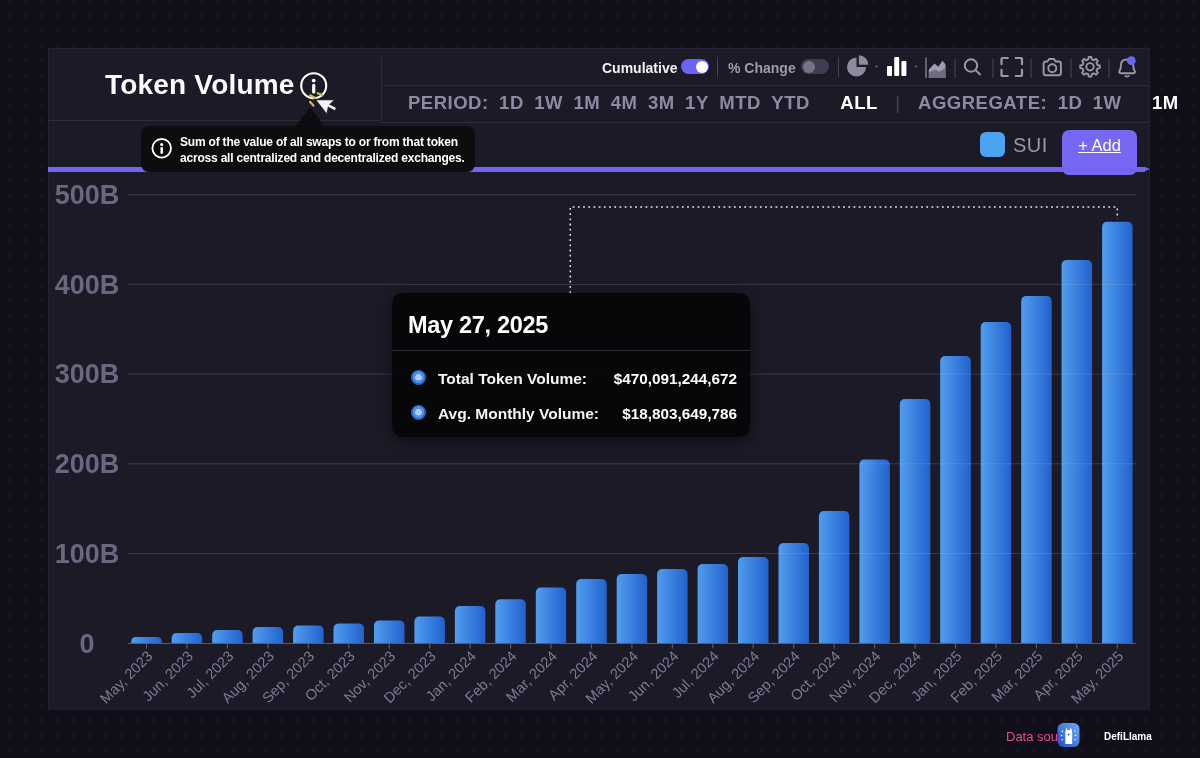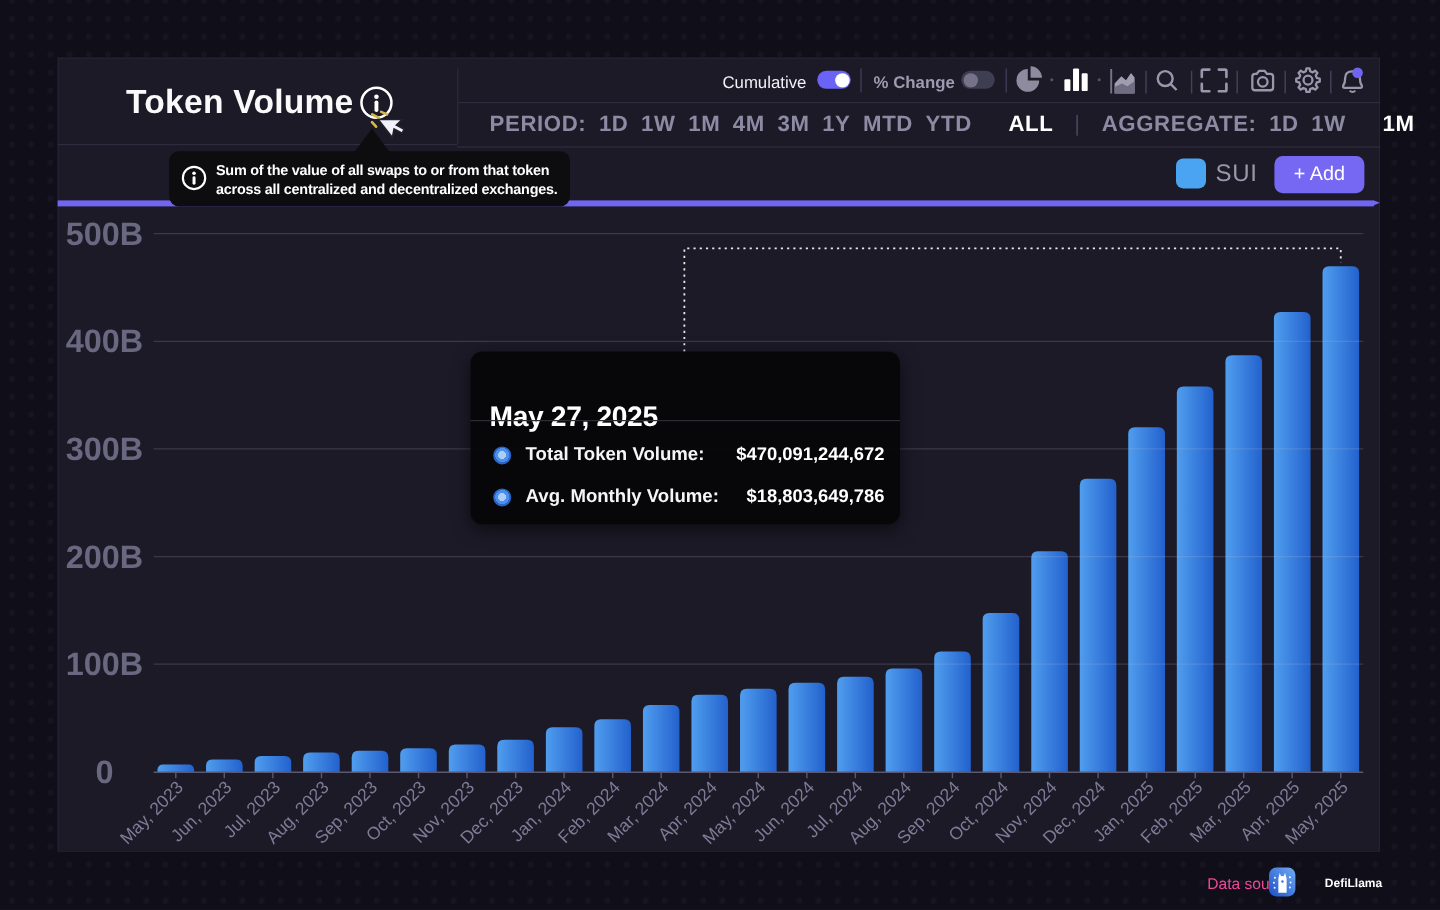--- a/index.html
+++ b/index.html
@@ -17,41 +17,41 @@
   position:absolute; left:48px; top:48px; width:1102px; height:662px;
   background:#1c1a27; border:1px solid #252333; border-bottom-color:#201e2c;
 }
 .hline { position:absolute; background:#2e2b3f; height:1px; }
 .vline { position:absolute; background:#2e2b3f; width:1px; }
 #title { left:105px; top:69px; font-size:28px; font-weight:700; color:#fafafa; letter-spacing:0.2px; }
 .ptxt { font-size:18.5px; font-weight:700; color:#8d8aa3; letter-spacing:0.5px; }
 #prow { left:408px; top:92px; display:flex; gap:10.5px; align-items:baseline;justify-content:center; }
 #prow .on { color:#ffffff;margin-left:20px; }
 .pdiv { color:#44415c; font-weight:400; padding:0 7px; }
-#cumu { left:602px; top:60px; font-size:14px; font-weight:400; color:#f2f2f5; }
+#cumu { left:602px; top:60px; font-size:14px; font-weight:700; color:#f2f2f5; }
 #pchg { left:728px; top:60px; font-size:14px; font-weight:600; color:#9d9bb0; }
 .toggle { position:absolute; width:28px; height:15px; border-radius:8px; }
 .knob { position:absolute; width:12px; height:12px; border-radius:50%; top:1.5px; }
 .vdiv { position:absolute; width:1px; height:20px; top:57px; background:#44415c; }
 #suisq { left:980px; top:132px; width:25px; height:25px; border-radius:6px; background:#4ba4f2; }
 #suitxt { left:1013px; top:134px; font-size:20px; font-weight:500; color:#9a97ab; letter-spacing:0.5px; }
-#addbtn { left:1062px; top:130px; width:75px; height:31px; border-radius:7px; background:#7668f2;
-  color:#fff; font-size:16.5px; font-weight:500; text-align:center; line-height:30px; }
+#addbtn { left:1062px; top:130px; width:75px; height:45px; border-radius:7px; background:#7668f2;
+  color:#fff; font-size:16.5px; font-weight:500; text-align:center; line-height:30px;text-decoration:underline; }
 #pline { left:48px; top:167px; width:1097px; height:4.5px; background:#7166f0; }
 #plinetip { left:1145px; top:167px; width:0; height:0; border-top:2.25px solid transparent; border-bottom:2.25px solid transparent; border-left:5px solid #7166f0; }
 
 #itip { left:141px; top:126px; width:334px; height:46px; background:#0d0d10; border-radius:8px; }
 #itiparrow { left:295px; top:107px; width:0; height:0;
   border-left:15px solid transparent; border-right:15px solid transparent; border-bottom:20px solid #0d0d10; }
 #itiptxt { left:180px; top:134px; font-size:12px; letter-spacing:-0.2px; font-weight:700; color:#fff; line-height:16.4px;}
 
 #mtip { left:392px; top:293px; width:358px; height:144px; background:rgba(7,7,9,0.97); border-radius:10px; box-shadow:0 4px 14px rgba(0,0,0,0.5); }
-#mtiphead { left:408px; top:312px; font-size:23.5px; letter-spacing:-0.3px; font-weight:700; color:#fff;margin-top:22px; }
+#mtiphead { left:408px; top:312px; font-size:23.5px; letter-spacing:-0.3px; font-weight:700; color:#fff; }
 #mtipdiv { left:392px; top:350px; width:358px; height:1px; background:#2c2c33; }
-.trow { position:absolute; display:flex; align-items:center; }
+.trow { position:absolute; display:flex; }
 .bullet { width:15px; height:15px; border-radius:50%;
   background:radial-gradient(circle at 50% 48%, #aecdf6 0 3.3px, #4a90ee 3.4px 5.8px, #2a66c8 5.9px 7.5px); }
 .tlabel { font-size:15.5px; font-weight:600; color:#f5f5f7; margin-left:12px; }
 .tval { position:absolute; font-size:15.3px; font-weight:700; color:#fff; }
 </style>
 </head>
 <body>
 <div id="panel"></div>
 
 <div class="vline" style="left:381px; top:57px; height:63px;"></div>

